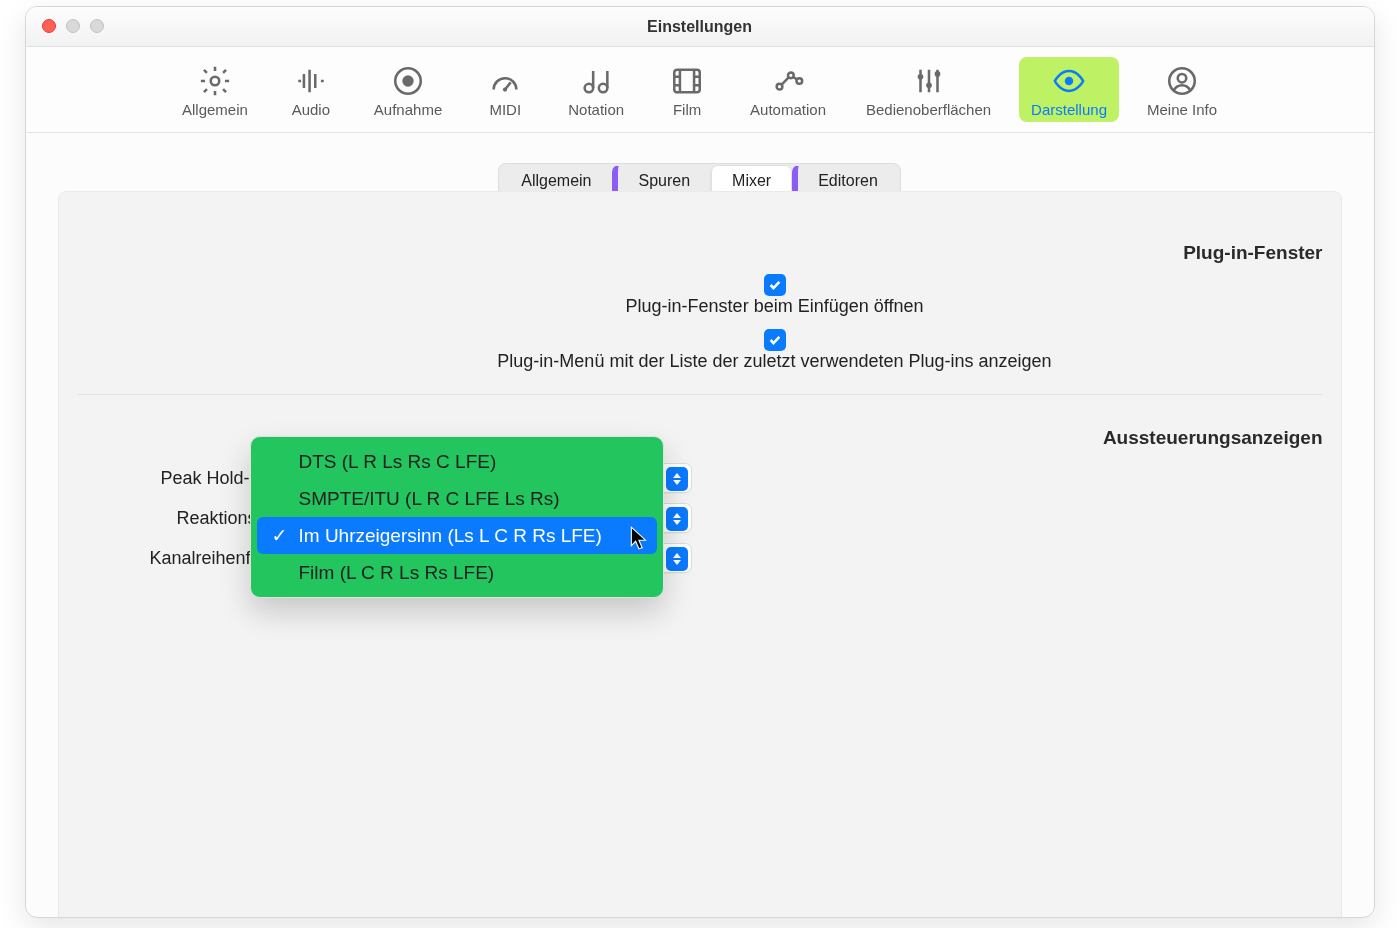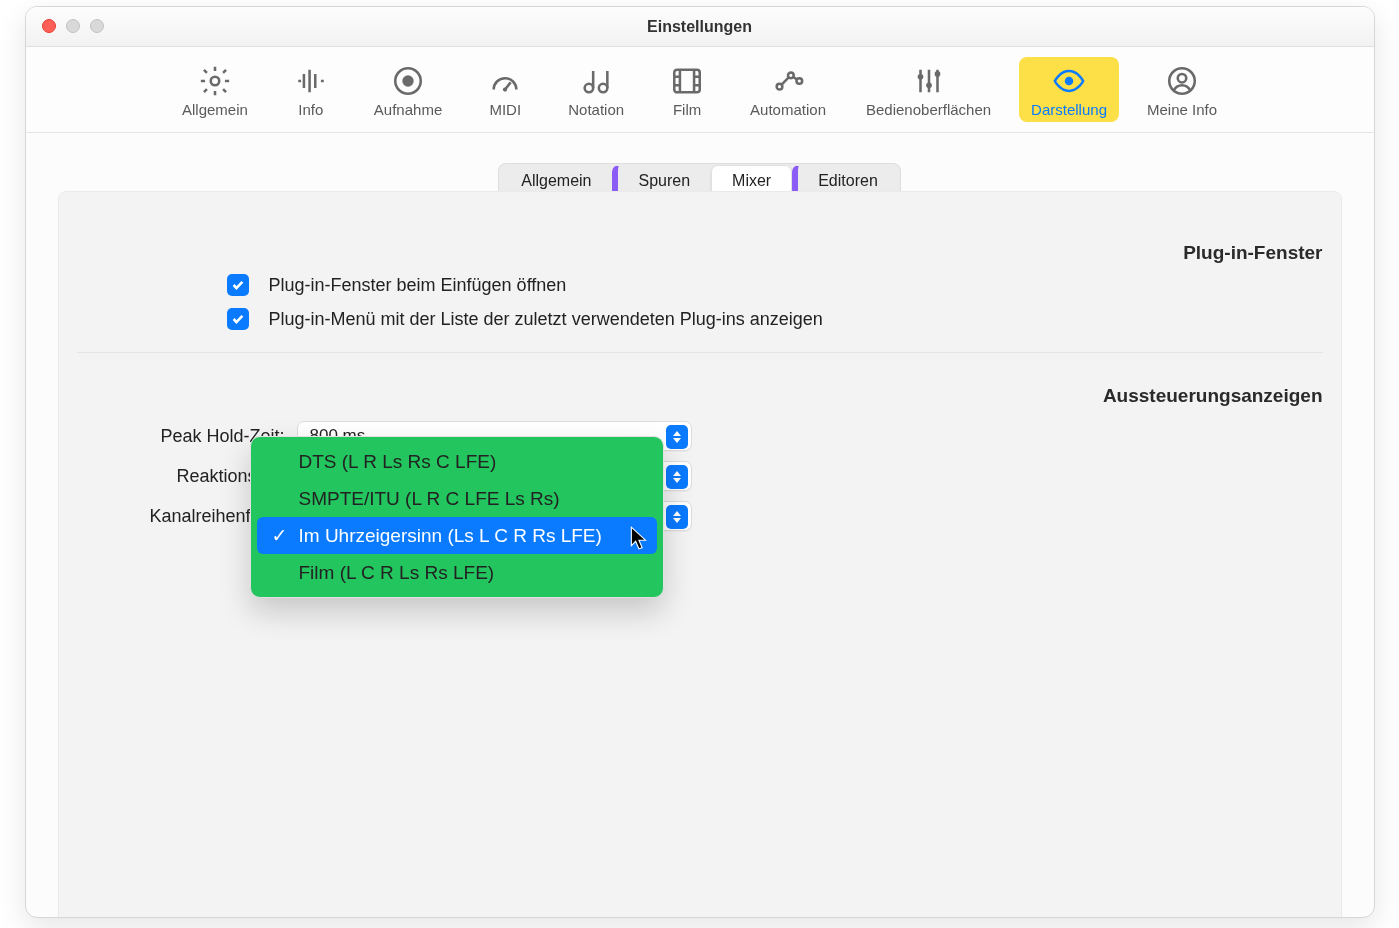--- a/index.html
+++ b/index.html
@@ -40,21 +40,21 @@
     
     .toolbar {
       display:flex; justify-content:center; gap:16px;
       padding:10px 12px 10px; background:#fdfdfd; border-bottom:1px solid #e6e6e6;
     }
     .tool {
       display:flex; flex-direction:column; align-items:center; justify-content:flex-end;
       padding:6px 12px 4px; border-radius:8px; min-width:70px; cursor:default;
       color:#5a5a5a;
     }
-    .tool.active { background:#fde047; color:#0a7aff;text-align:center; }
+    .tool.active { background:#bef264; color:#0a7aff;text-align:center; }
     .tool.active .icon svg { stroke:#0a7aff; fill:none; }
     .tool .icon { height:36px; display:flex; align-items:center; }
     .tool .icon svg { width:34px; height:34px; stroke:#6a6a6a; fill:none; stroke-width:1.8; }
     .tool .label { font-size:15px; margin-top:2px; }
 
     
     .subtabs-row { display:flex; justify-content:center; padding:30px 0 10px; }
     .segmented {
       display:flex; background:#ececec; border-radius:8px; padding:2px;
       box-shadow: inset 0 0 0 1px rgba(0,0,0,0.06);
@@ -66,21 +66,21 @@
     .seg.active { background:#ffffff; box-shadow:0 1px 2px rgba(0,0,0,0.15); border:1px solid #e1e1e1; }
 
     
     .panel-wrap { padding:0 32px 30px; }
     .panel {
       background:#f3f3f3; border-radius:8px; padding:18px 18px 470px; position:relative;
       border:1px solid #eaeaea;
       margin-top:-18px;
     }
     .section-title { font-size:19px; font-weight:700; color:#2a2a2a; padding:32px 0 4px 2px;text-align:right; }
-    .row { display:flex; align-items:center; gap:20px; padding:6px 0px 6px 150px; }
+    .row { display:flex; align-items:center; gap:0; padding:6px 0px 6px 150px;flex-direction:column; }
     .chk {
       width:22px; height:22px; border-radius:5px; background:#0a7aff; position:relative;
       display:inline-flex; align-items:center; justify-content:center;
     }
     .chk svg { width:14px; height:14px; stroke:#fff; stroke-width:3; fill:none; }
     .chk-label { font-size:18px; color:#222; }
 
     .hr { height:1px; background:#e3e3e3; margin:16px 0 0; }
 
     .form-row { display:flex; align-items:center; gap:10px; padding:10px 0 0; }
@@ -138,21 +138,21 @@
           </svg>
       </span>
       <span class="label">Allgemein</span>
     </div>
     <div class="tool">
       <span class="icon">
         <svg viewBox="0 0 24 24">
             <path d="M3 12h2M7 7v10M11 4v16M15 7v10M19 12h2"></path>
           </svg>
       </span>
-      <span class="label">Info</span>
+      <span class="label">Audio</span>
     </div>
     <div class="tool">
       <span class="icon">
         <svg viewBox="0 0 24 24">
             <circle cx="12" cy="12" r="9"></circle>
             <circle cx="12" cy="12" r="4" fill="#6a6a6a" stroke="none"></circle>
           </svg>
       </span>
       <span class="label">Aufnahme</span>
     </div>

